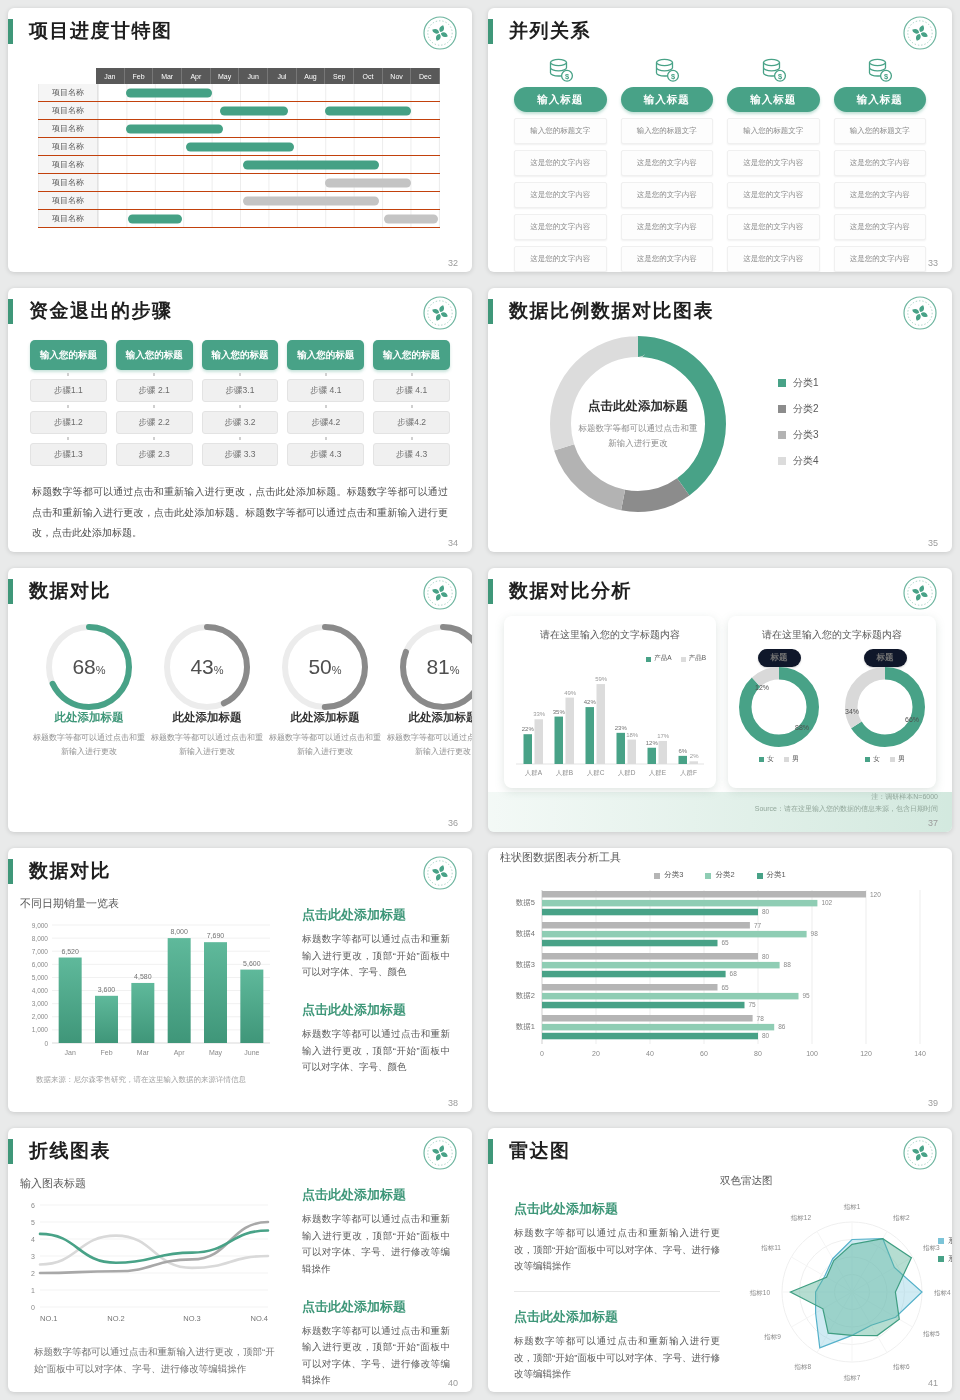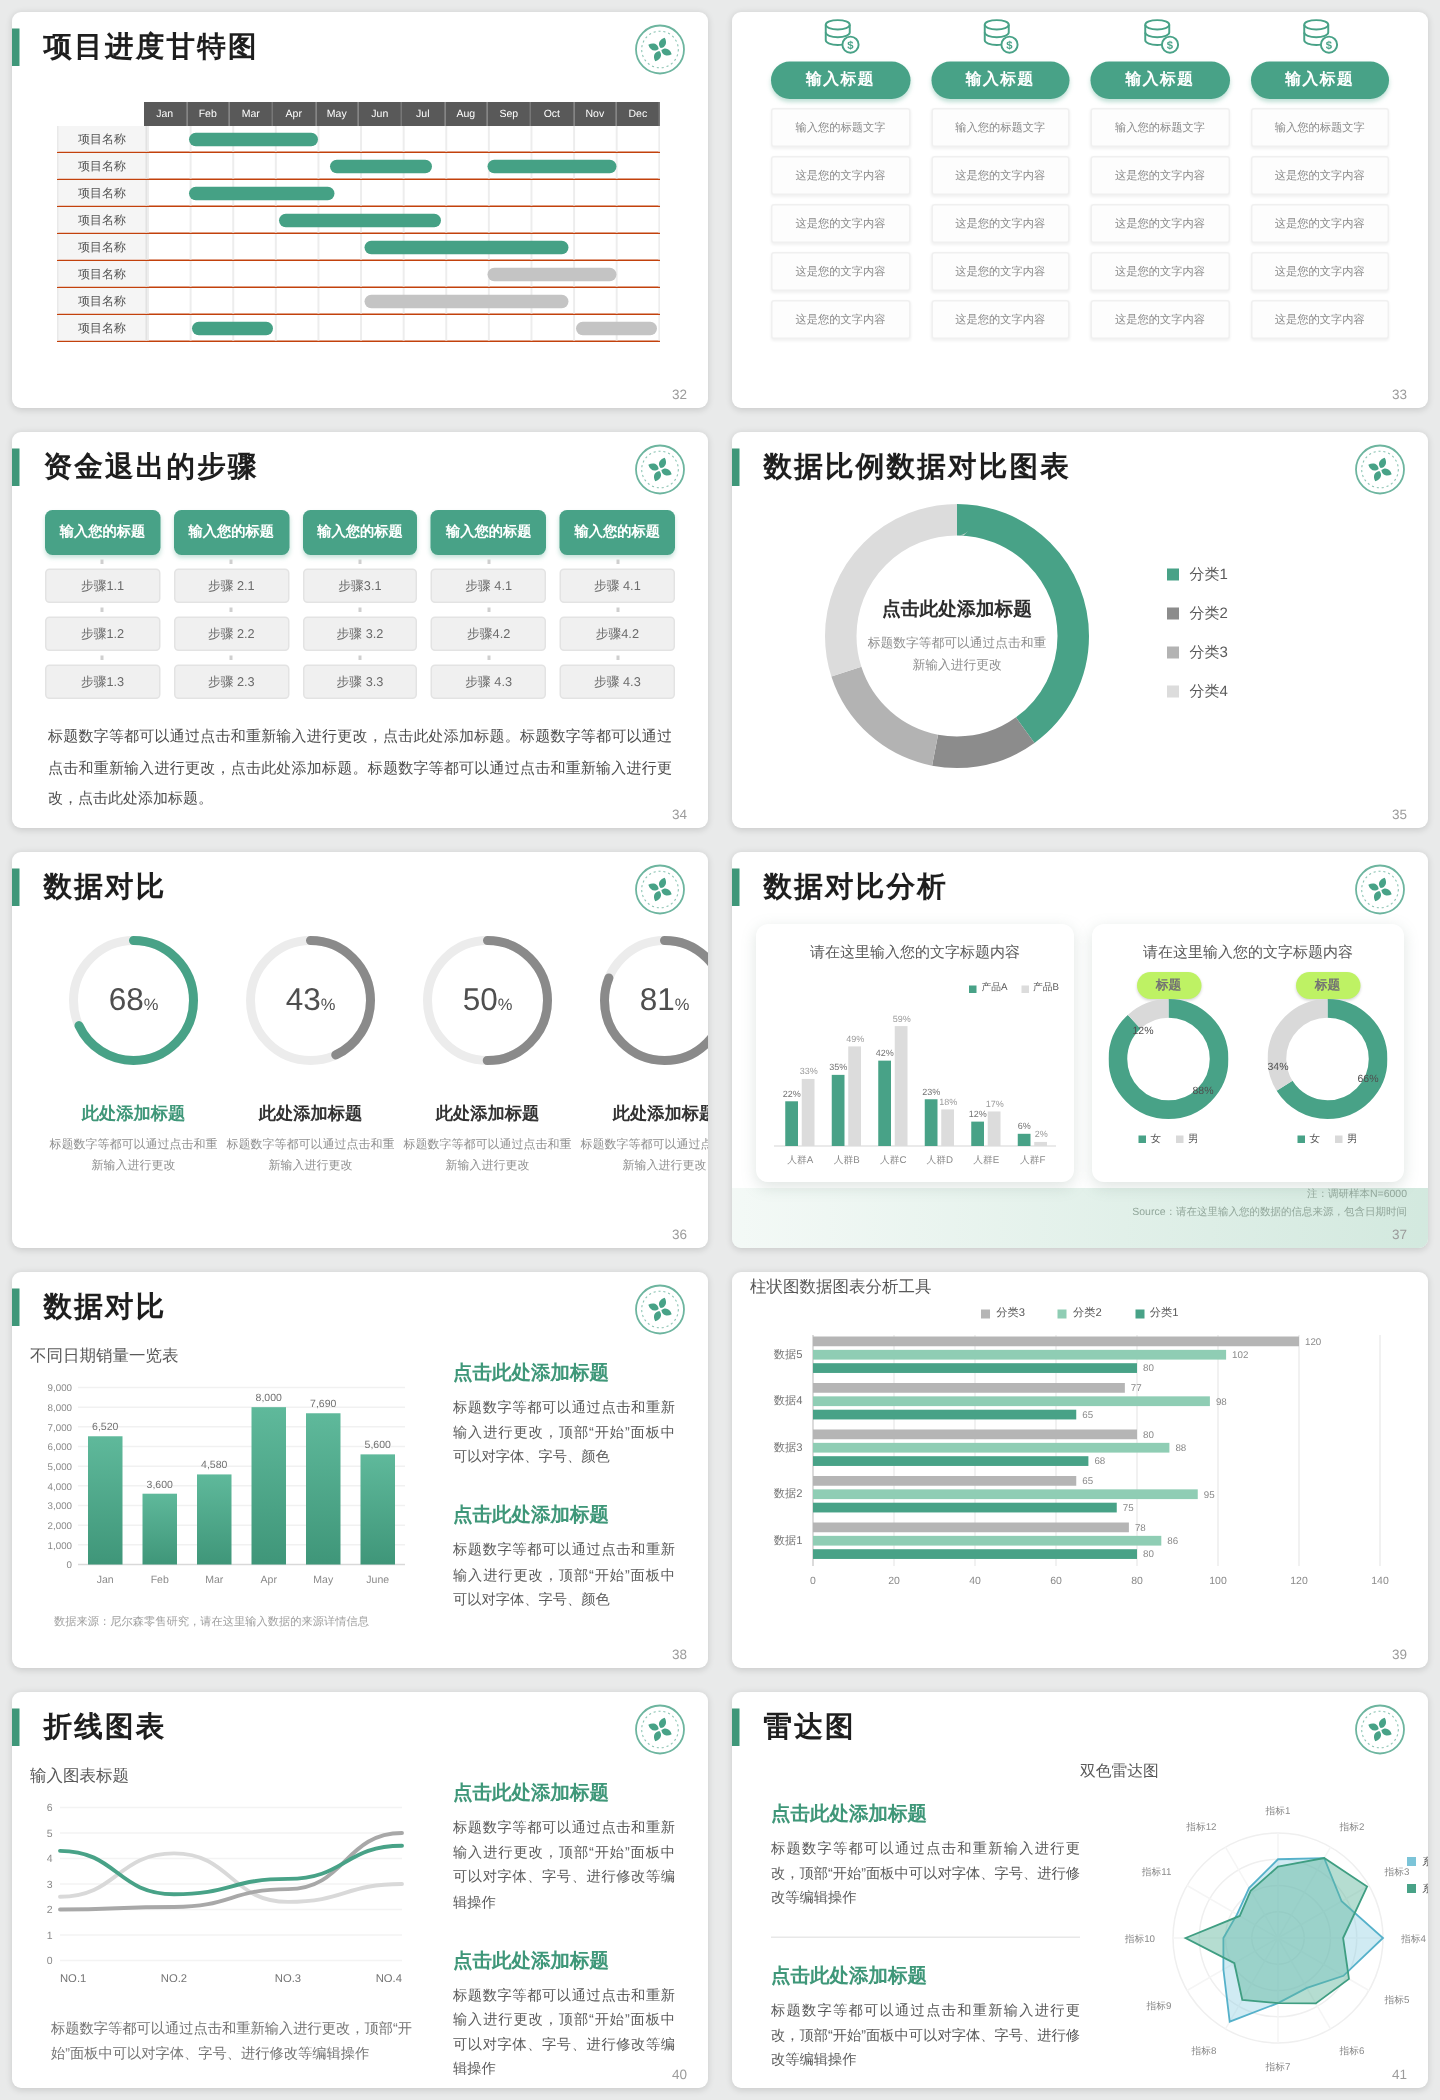--- a/index.html
+++ b/index.html
@@ -62,35 +62,35 @@
   .lg-sq{width:8px;height:8px;margin-right:7px;flex:none;}
 
   
   .rings36{display:flex;padding:0 22px;margin-top:10px;}
   .ring-item{flex:1;text-align:center;}
   .ring-box{position:relative;width:86px;height:86px;margin:0 auto;}
   .ring-num{position:absolute;inset:0;display:flex;align-items:center;justify-content:center;
     color:#4f4f4f;}
   .ring-num .num{font-size:21px;}
   .ring-num .pct{font-size:11px;margin-top:6px;}
-  .ring-title{font-size:11.5px;font-weight:bold;color:#333;margin-top:25px;}
+  .ring-title{font-size:11.5px;font-weight:bold;color:#333;margin-top:0;}
   .ring-title.accent-t{color:#3f9779;}
   .ring-desc{font-size:8px;color:#8f8f8f;line-height:1.75;margin:6px auto 0 auto;width:118px;}
 
   
   .card{position:absolute;background:#fff;border-radius:8px;box-shadow:0 3px 10px rgba(110,135,122,.22);z-index:1;}
   .card-l{left:16px;top:48px;width:212px;height:172px;}
   .card-r{left:240px;top:48px;width:208px;height:172px;}
   .c-title{font-size:10px;color:#595959;text-align:center;margin-top:12px;}
   .c-legend{position:absolute;top:38px;right:10px;display:flex;gap:9px;font-size:6.5px;color:#8a8a8a;z-index:2;}
   .c-legend .lg-sq{width:5px;height:5px;margin-right:3px;margin-top:1px;}
   .c-legend .lg-item{margin:0;font-size:6.5px;}
   .donut-pair{display:flex;justify-content:center;gap:14px;margin-top:4px;}
   .donut-item{position:relative;width:92px;text-align:center;}
-  .badge{display:inline-block;background:#bef264;border-radius:10px;padding:3px 13px;font-size:8.5px;
+  .badge{display:inline-block;background:#0f172a;border-radius:10px;padding:3px 13px;font-size:8.5px;
     font-weight:bold;color:#737373;box-shadow:0 1px 2px rgba(0,0,0,.18);}
   .dlab{position:absolute;font-size:7px;color:#4f4f4f;z-index:2;}
   .dp0 .out{left:22px;top:38px;}   .dp0 .in{right:16px;top:78px;}
   .dp1 .out{left:6px;top:62px;}    .dp1 .in{right:12px;top:70px;}
   .d-legend{display:flex;justify-content:center;gap:10px;font-size:7px;color:#737373;margin-top:3px;}
   .ribbon{position:absolute;left:0;right:0;bottom:0;height:40px;z-index:0;
     background:linear-gradient(90deg,rgba(222,238,230,.35),rgba(203,229,217,.85));}
   .notes{position:absolute;right:14px;bottom:16px;text-align:right;font-size:7px;color:#92a79b;
     line-height:1.8;z-index:3;}
 
@@ -205,20 +205,34 @@
           <div class="g-track">
             <div class="g-bar green" style="left: 8.75%; width: 15.8333%;"></div>
             <div class="g-bar gray" style="left: 83.75%; width: 15.8333%;"></div>
           </div>
         </div>
       </div>
     <span class="page">32</span>
   </section>
 
   <section class="slide">
+    <div class="s-head">
+      <span class="accent"></span>
+      <span class="s-title">并列关系</span>
+      <span class="logo"><svg width="36" height="36" viewBox="0 0 36 36">
+<circle cx="18" cy="18" r="16" fill="none" stroke="#48a287" stroke-width="1.2" opacity=".8"></circle>
+<circle cx="18" cy="18" r="12.2" fill="none" stroke="#48a287" stroke-width=".7" stroke-dasharray="1.4 1.9" opacity=".65"></circle>
+<g fill="#48a287" transform="rotate(22 18 18)">
+<path d="M18 9.6 C21 12 21 15.4 18 17 C15 15.4 15 12 18 9.6 Z"></path>
+<path d="M26.4 18 C24 21 20.6 21 19 18 C20.6 15 24 15 26.4 18 Z"></path>
+<path d="M18 26.4 C15 24 15 20.6 18 19 C21 20.6 21 24 18 26.4 Z"></path>
+<path d="M9.6 18 C12 15 15.4 15 17 18 C15.4 21 12 21 9.6 18 Z"></path>
+</g>
+          </svg></span>
+    </div>
     <div class="cols33" id="cols33">
         <div class="col33">
           <svg class="coin" width="27" height="27" viewBox="0 0 27 27">
 <g fill="none" stroke="#48a287" stroke-width="1.3">
 <ellipse cx="11.5" cy="6.5" rx="8" ry="3.1"></ellipse>
 <path d="M3.5 6.5 v5.2 c0 1.7 3.6 3.1 8 3.1 s8-1.4 8-3.1 V6.5"></path>
 <path d="M3.5 11.7 v5.2 c0 1.7 3.6 3.1 8 3.1 1.1 0 2.1-.08 3-.23"></path>
 <circle cx="20" cy="19.8" r="5.4" fill="#fff"></circle>
 </g>
 <text x="20" y="22.6" font-size="7.5" font-weight="bold" fill="#48a287" text-anchor="middle">$</text>

